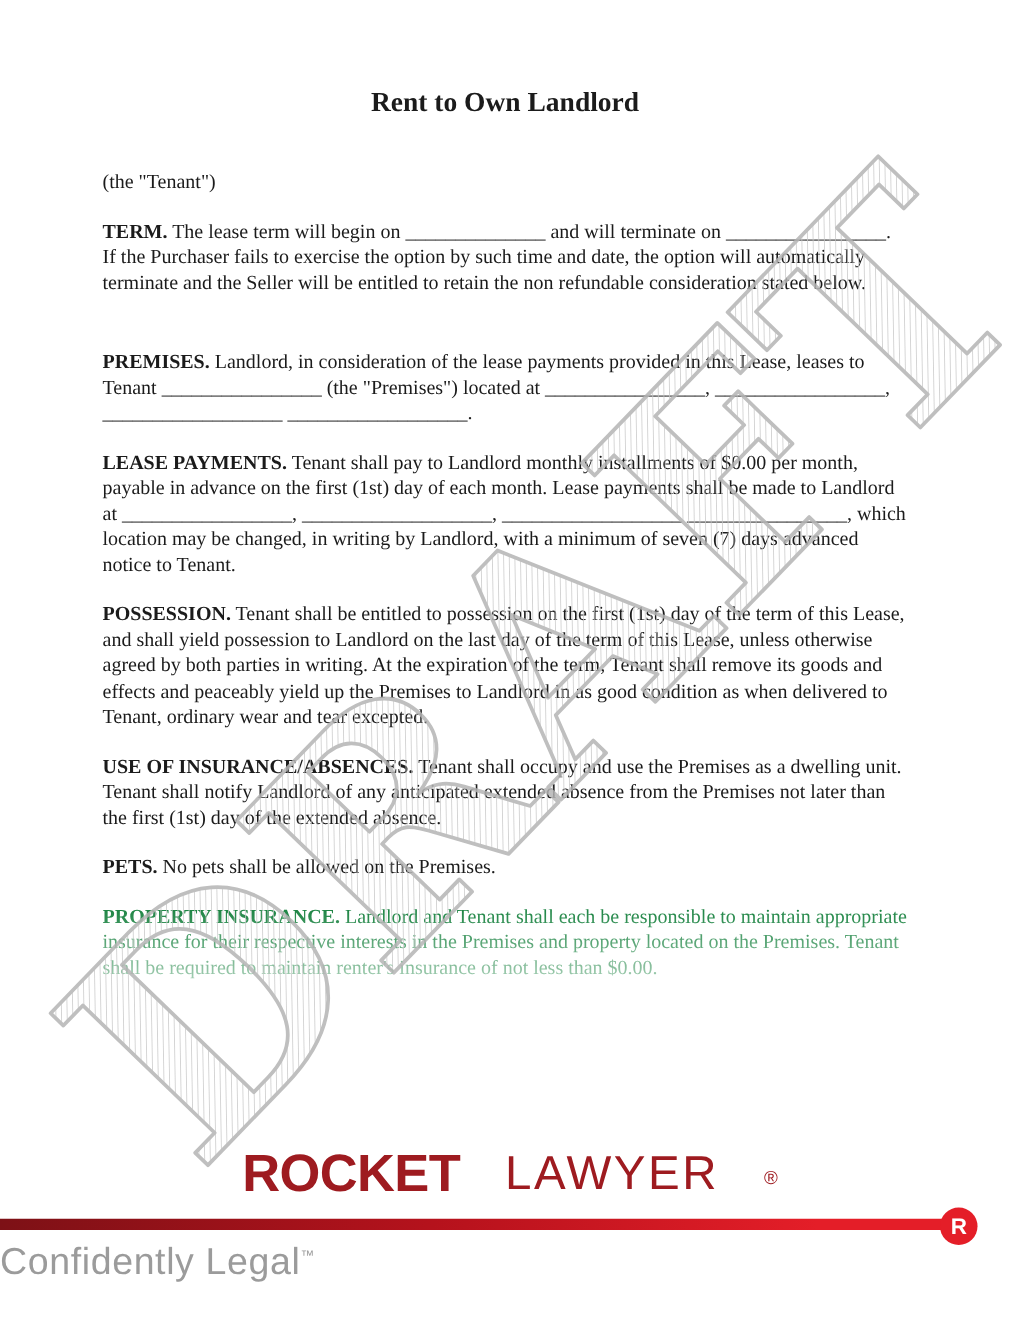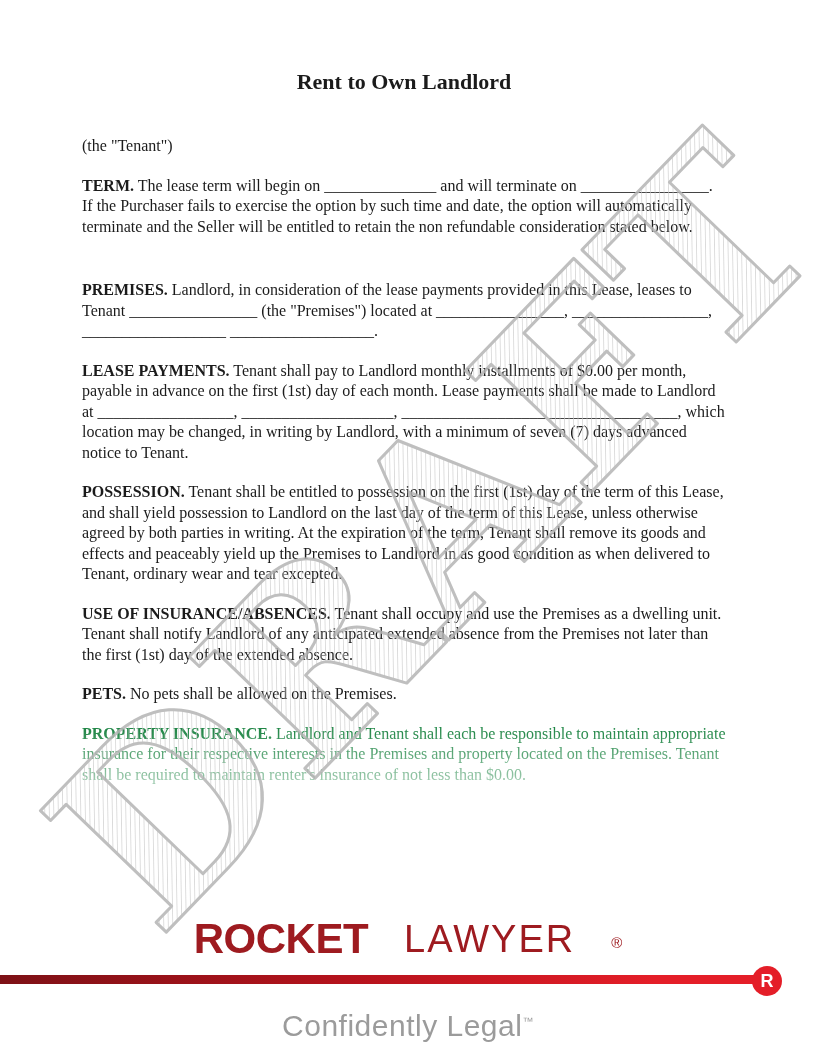--- a/index.html
+++ b/index.html
@@ -104,28 +104,27 @@
     justify-content: center;
     font-family: "Liberation Sans", sans-serif;
     font-weight: bold;
     font-size: 18px;
     z-index: 4;
   }
   .tagline {
     position: absolute;
     top: 993px;
     left: 0; right: 0;
-    text-align: center;
+    text-align: left;
     color: #9b9b9b;
     font-family: "Liberation Sans", sans-serif;
     font-size: 30px;
     font-weight: 300;
     letter-spacing: 0.5px;
     z-index: 3;
-    margin-top: 16px;
   }
   .tagline .tm { font-size: 11px; }
 </style>
 </head>
 <body>
 
 <div class="page">
 
   <div class="doc">
     <h1 class="title">Rent to Own Landlord</h1>

